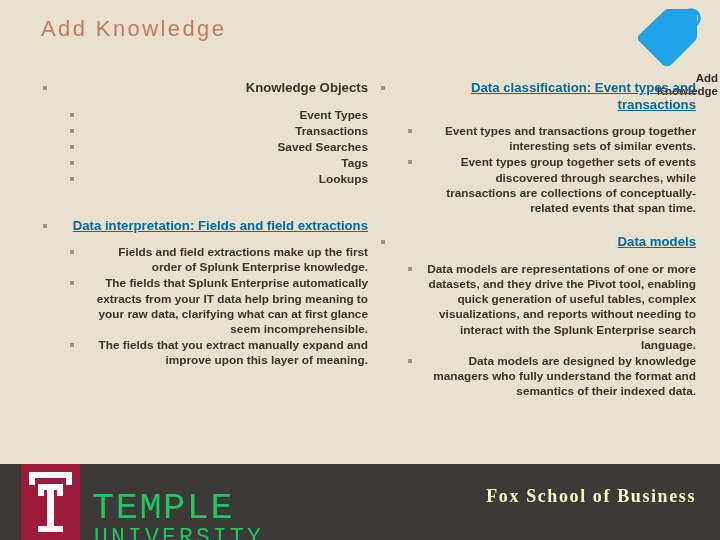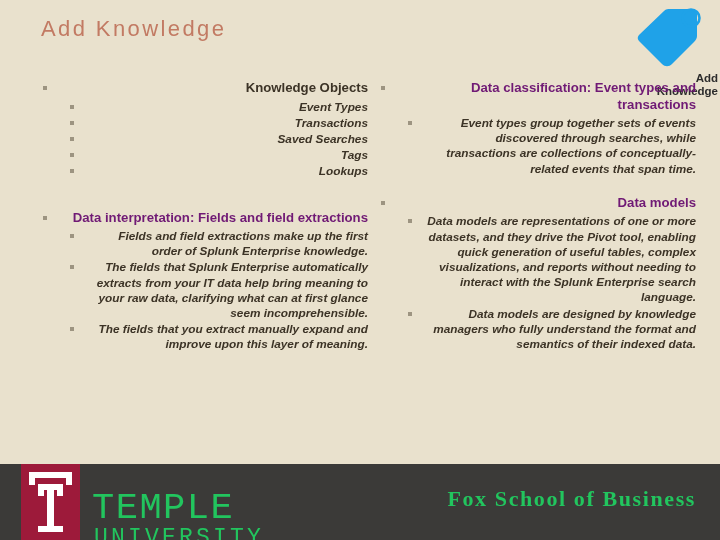--- a/index.html
+++ b/index.html
@@ -107,24 +107,25 @@
     width: 4px;
     height: 4px;
   }
   li.b2::before {
     left: 10px;
     top: 5px;
     width: 4px;
     height: 4px;
   }
   li.b1.link > .txt {
-    color: #701a75;
+    color: #0369a1;
+    text-decoration: underline;
     text-underline-offset: 1px;
   }
-  ul.lvl2 { margin-top: 3px; font-style: italic; }
+  ul.lvl2 { margin-top: 11px; }
   .gap-lg { height: 28px; }
   .gap-md { height: 16px; }
 
   
   .footer {
     position: absolute;
     left: 0;
     top: 464px;
     width: 720px;
     height: 76px;
@@ -158,23 +159,23 @@
     letter-spacing: 3.2px;
     line-height: 19px;
     margin-left: 2px;
   }
   .fox-text {
     position: absolute;
     right: 24px;
     top: 22px;
     font-family: "Liberation Serif", serif;
     font-weight: bold;
-    font-size: 22px;
+    font-size: 18px;
     letter-spacing: 1.6px;
-    color: #22c55e;
+    color: #fef9c3;
     white-space: nowrap;
   }
 </style>
 </head>
 <body>
 
 <div id="slide">
 
   <div class="slide-title">Add Knowledge</div>
 
@@ -218,20 +219,21 @@
     </ul>
 
   </div>
 
   <div class="col col-right">
 
     <ul class="lvl1">
       <li class="b1 link">
         <span class="txt">Data classification: Event types and transactions</span>
         <ul class="lvl2">
+          <li class="b2">Event types and transactions group together interesting sets of similar events.</li>
           <li class="b2">Event types group together sets of events discovered through searches, while transactions are collections of conceptually-related events that span time.</li>
         </ul>
       </li>
     </ul>
 
     <div class="gap-md"></div>
 
     <ul class="lvl1">
       <li class="b1 link">
         <span class="txt">Data models</span>

